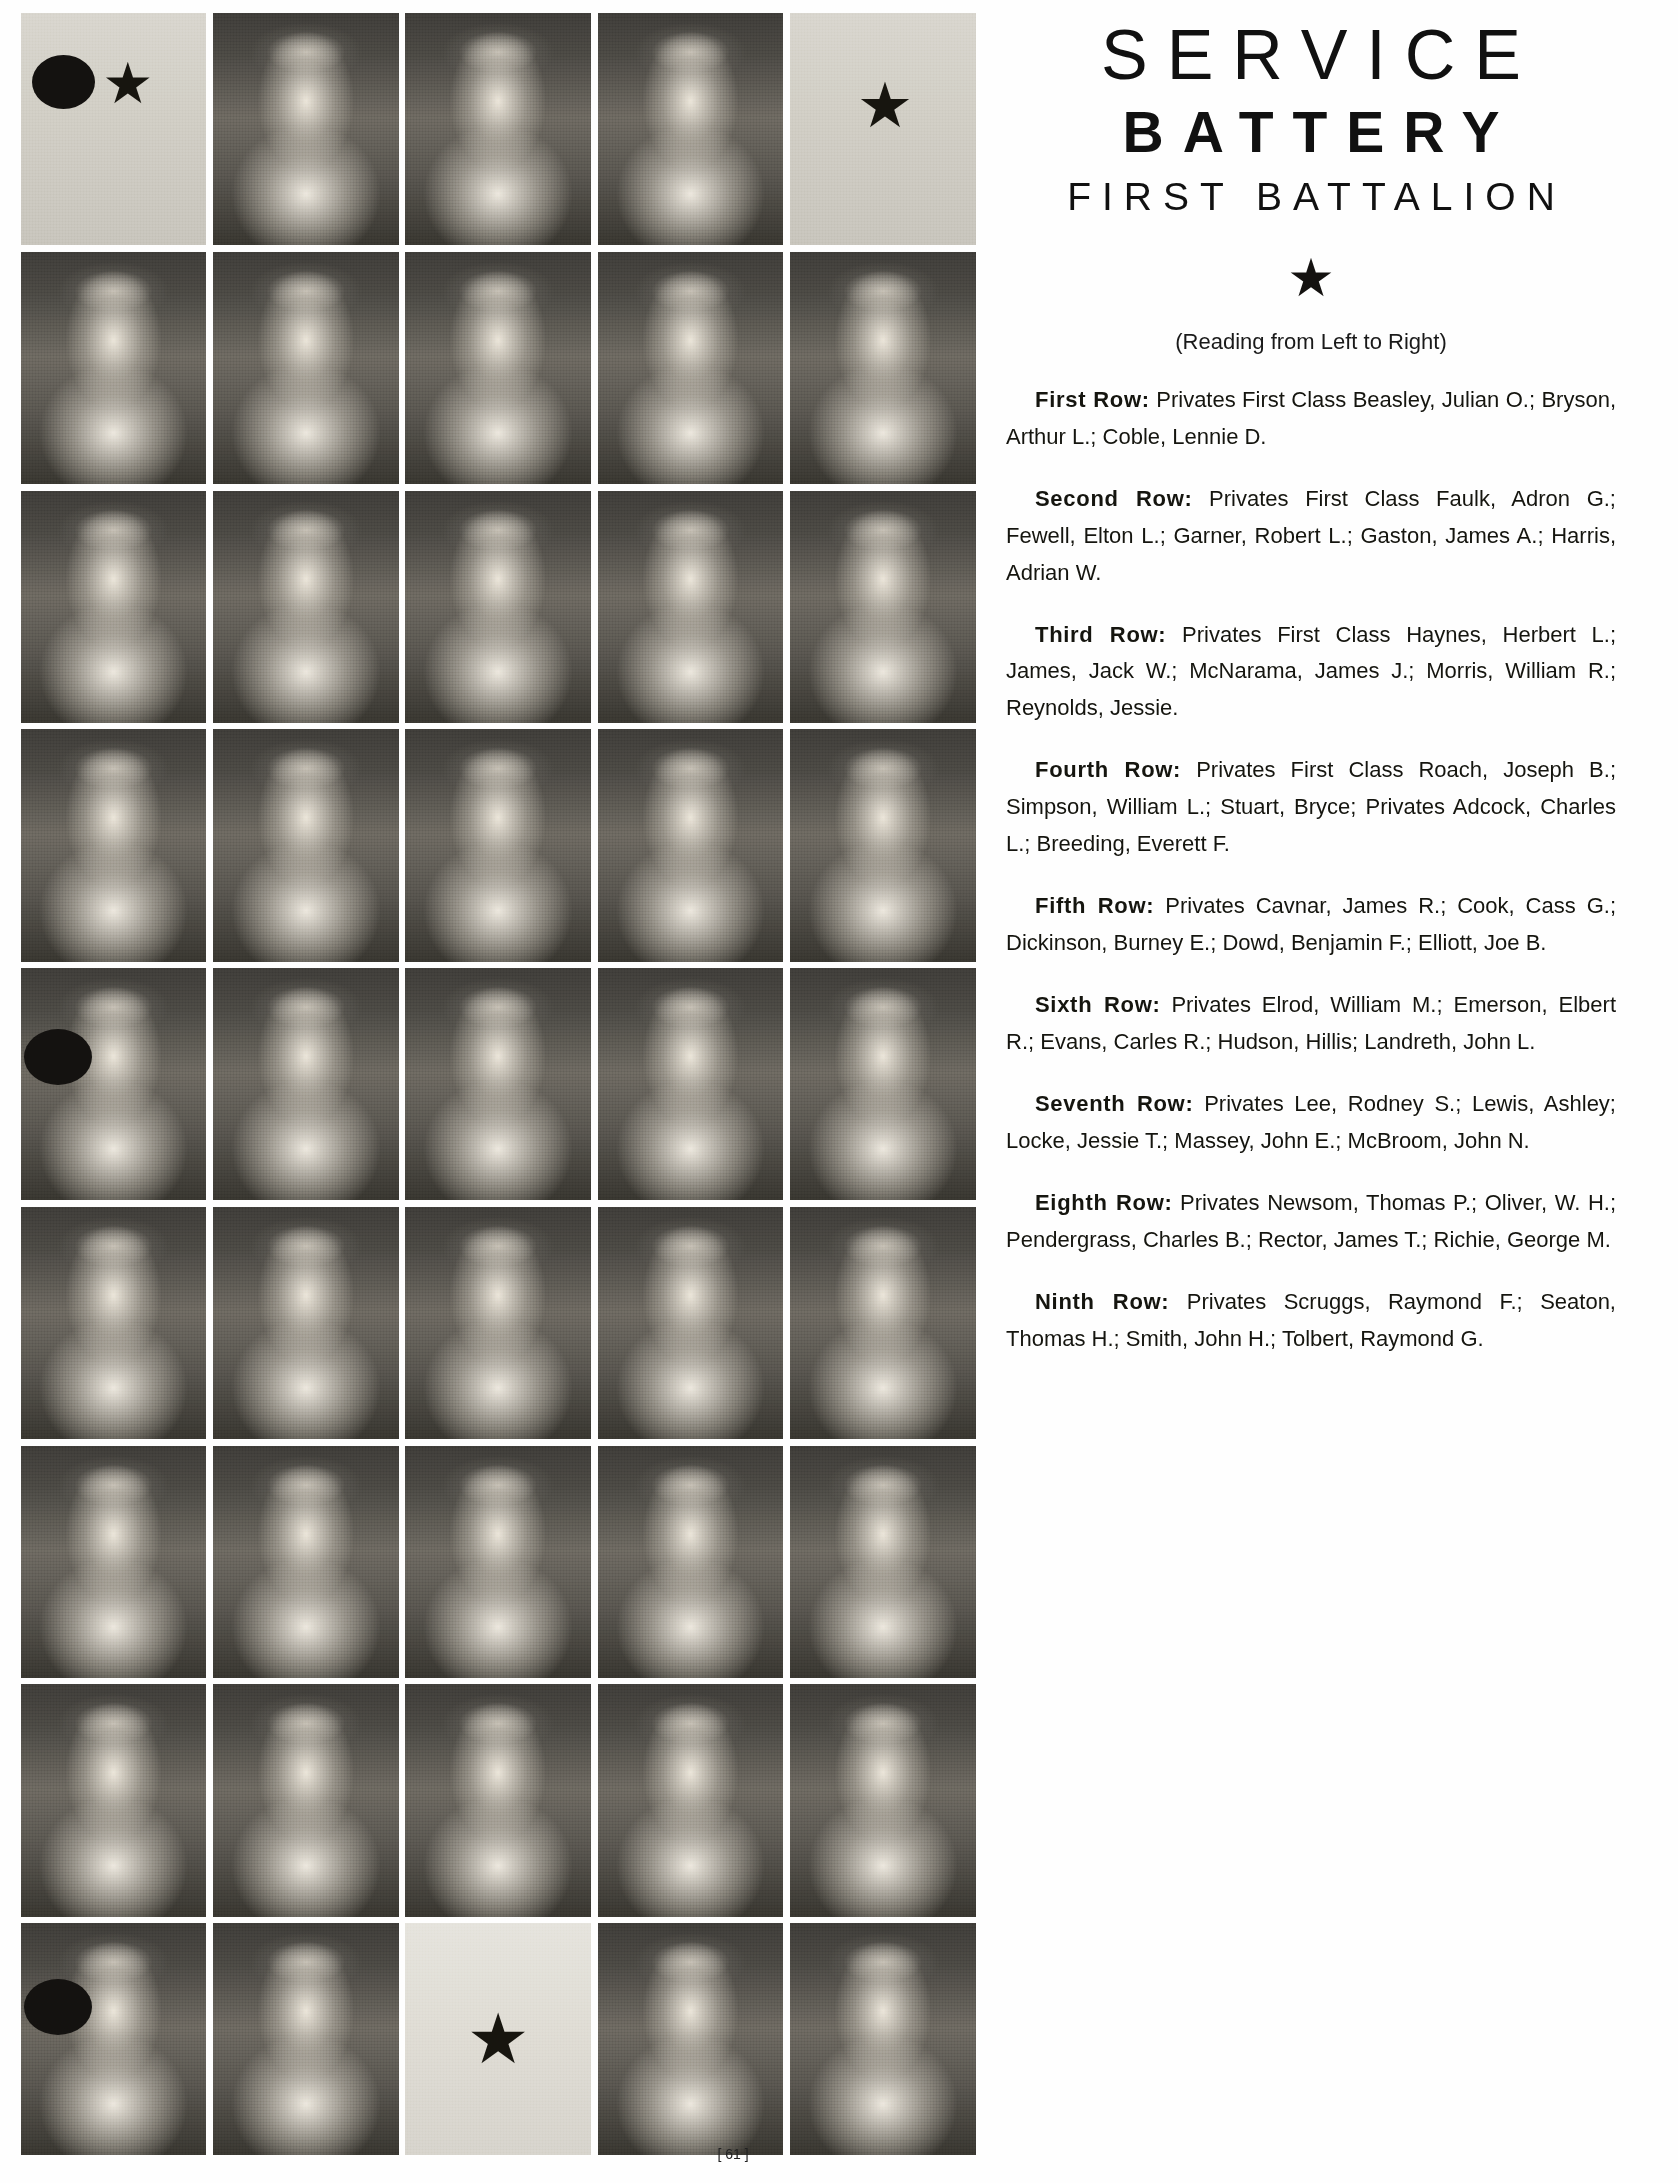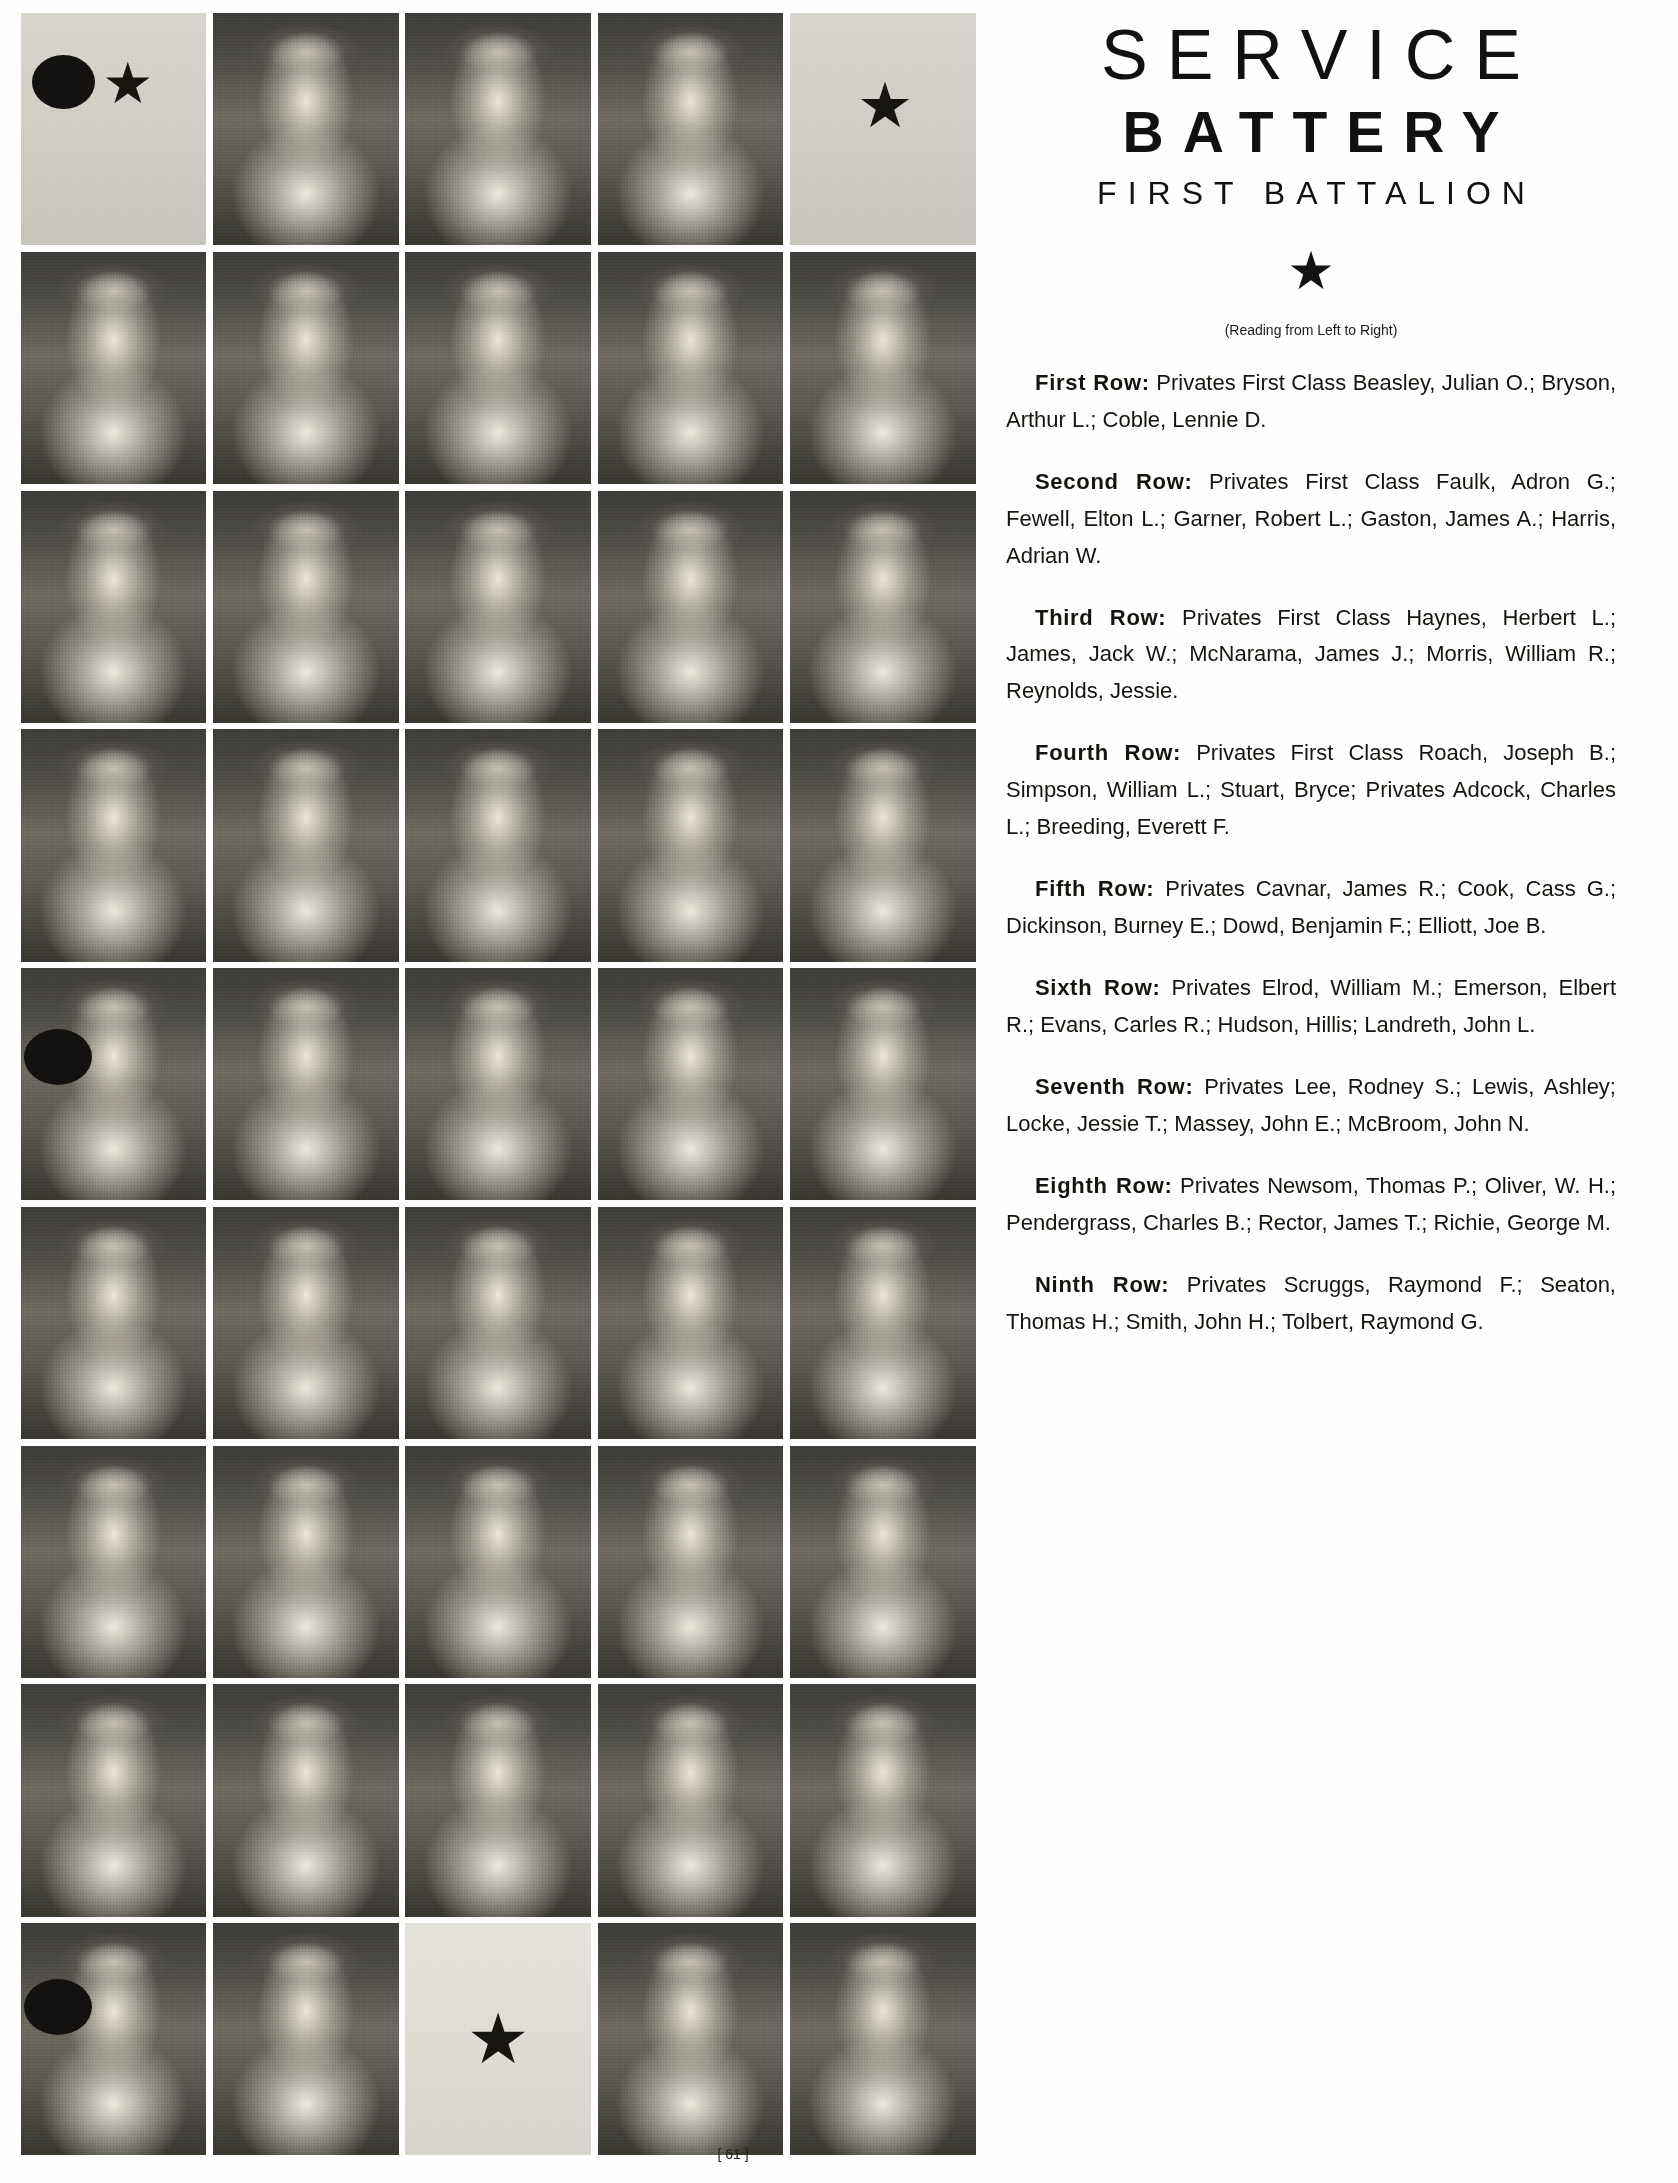--- a/index.html
+++ b/index.html
@@ -114,38 +114,38 @@
   }
   .masthead .line2 {
     font-size: 57px;
     letter-spacing: 19px;
     font-weight: 700;
     color: #111;
     margin: 0 0 10.3px 0;
     text-indent: 19px;
   }
   .masthead .line3 {
-    font-size: 32px;
+    font-size: 39px;
     letter-spacing: 11px;
     font-weight: 400;
     color: #111;
     margin: 4px;
     text-indent: 11px;
   }
   .big-star {
     text-align: center;
     font-size: 53px;
     color: #141210;
     line-height: 1;
     margin-top: 32px;
     margin-bottom: 25px;
   }
   .reading-note {
     text-align: center;
-    font-size: 14px;
+    font-size: 22px;
     color: #1a1a1a;
     margin-bottom: 26.4px;
   }
   .row-entry {
     font-size: 22px;
     line-height: 1.68;
     color: #15150f;
     margin-bottom: 25px;
     text-align: justify;
     text-indent: 29px;

